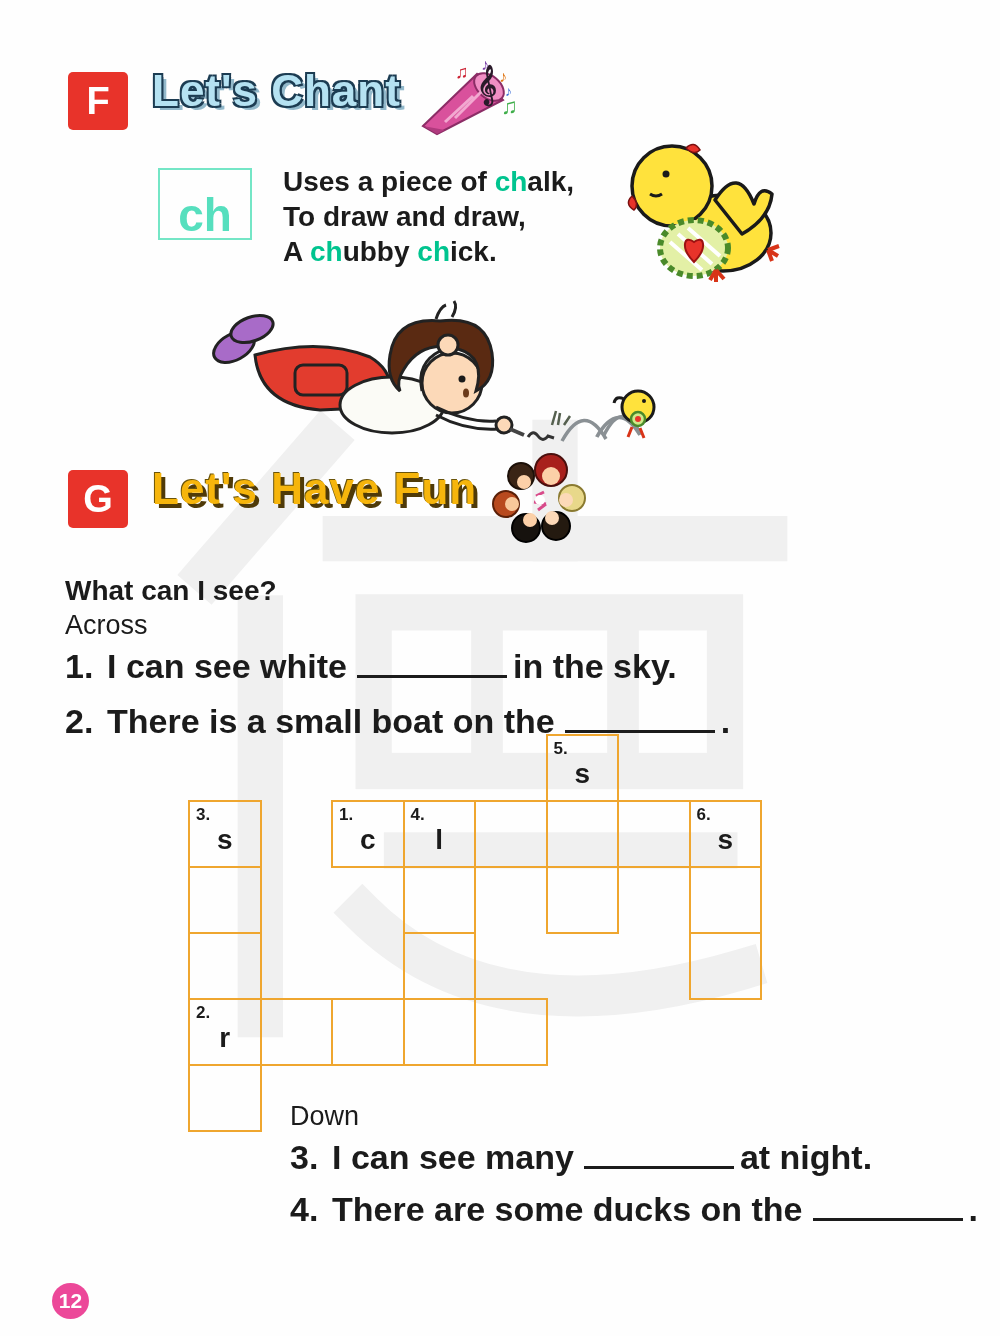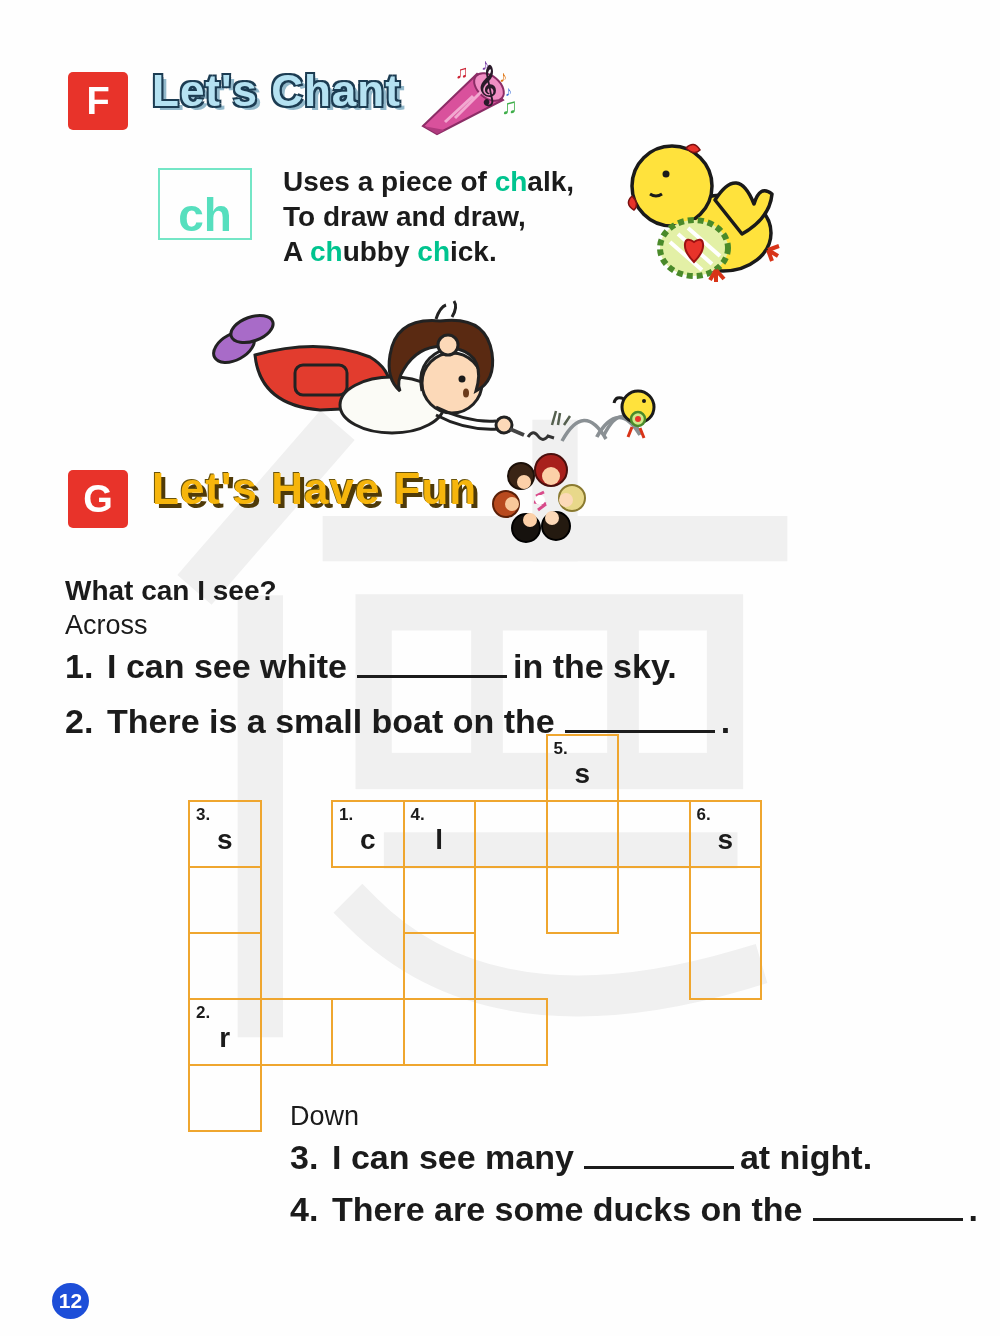--- a/index.html
+++ b/index.html
@@ -51,21 +51,21 @@
   
   .grid { left:188px; top:734px; width:578px; height:402px; z-index:1; }
   .cell { position:absolute; width:73.5px; height:68px; border:2px solid #efa62f;
           background:transparent; }
   .cell-label { position:absolute; top:3px; left:6px; font-size:17px; font-weight:bold; }
   .cell-letter { position:absolute; left:50%; top:60%; transform:translate(-50%,-50%);
                  font-size:28px; font-weight:bold; }
 
   
   .page-badge { left:52px; top:1283px; width:37px; height:36px; border-radius:50%;
-    background:#1d4ed8; color:#fff; font-size:21px; font-weight:bold;
+    background:#ec4899; color:#fff; font-size:21px; font-weight:bold;
     display:flex; align-items:center; justify-content:center; z-index:2; }
 
   svg { display:block; }
 </style>
 </head>
 <body>
 
 <div class="abs" id="watermark">
   <svg width="720" height="680" viewBox="0 0 600 600">
     <g stroke="#f0f0f0" stroke-width="40" fill="none" stroke-linecap="square">

